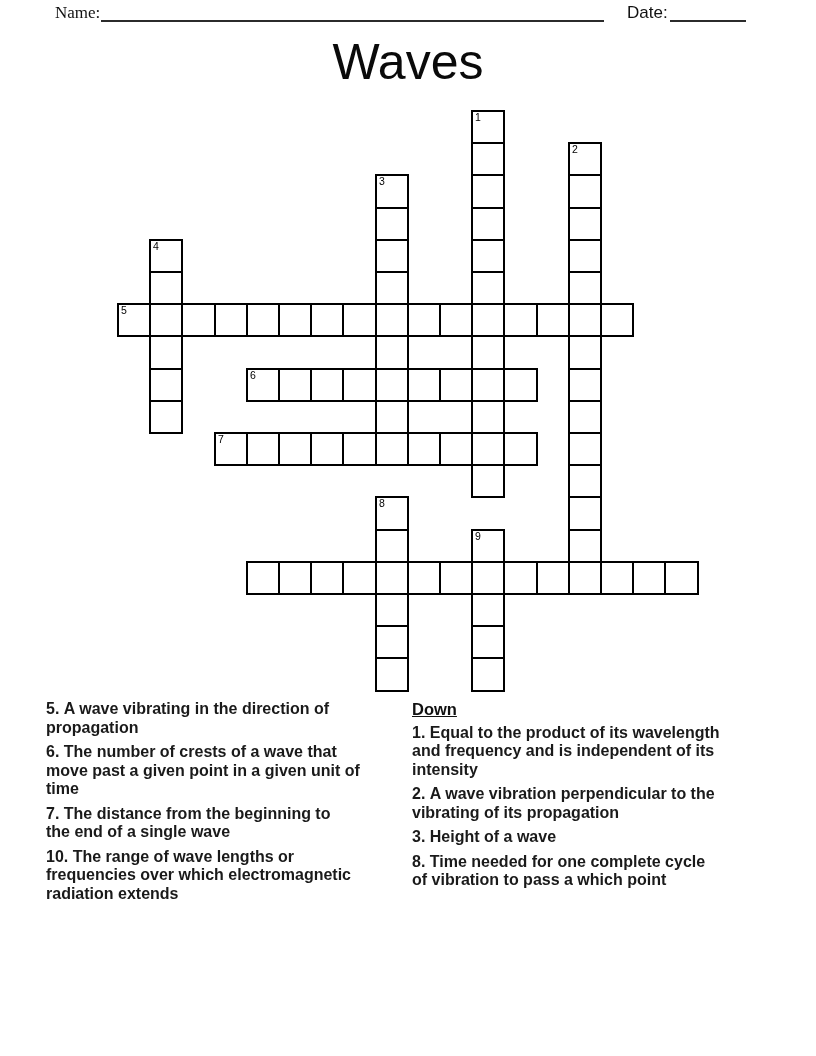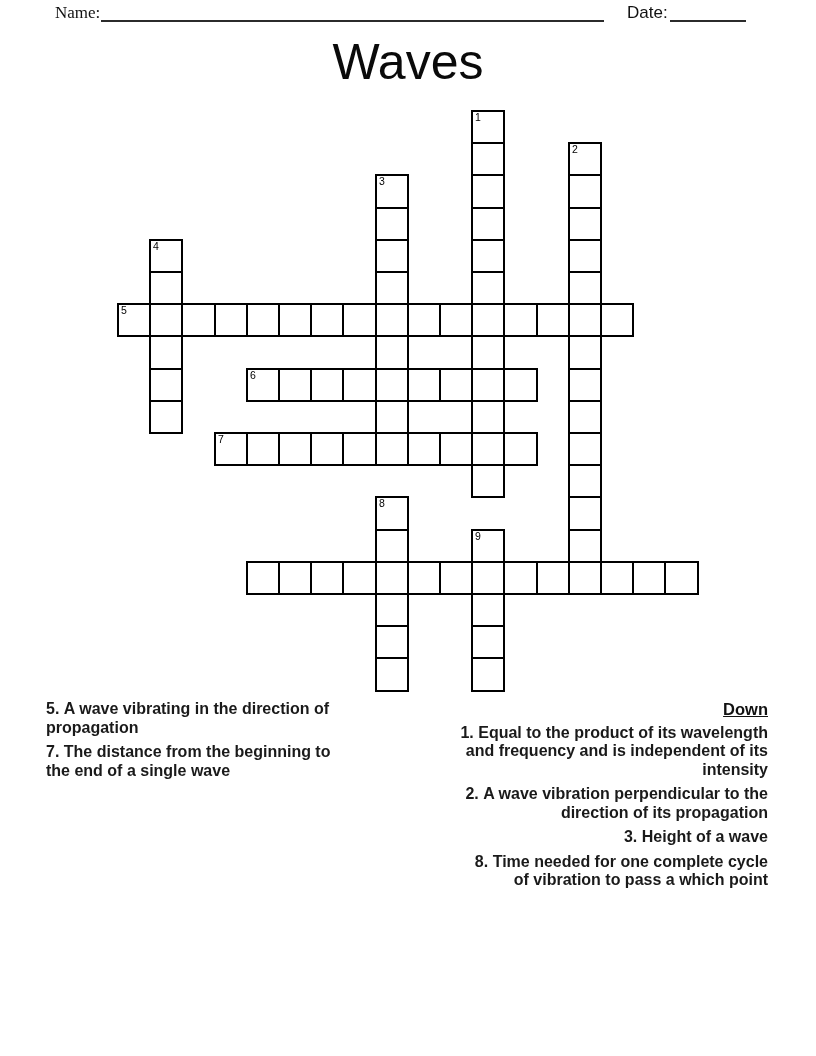--- a/index.html
+++ b/index.html
@@ -37,21 +37,21 @@
   }
   .cell .num {
     position:absolute; top:-1px; left:2px;
     font-size:10.5px; line-height:12px; font-weight:400; color:#000;
     letter-spacing:-0.5px;
   }
 
   
   .clue-col { position:absolute; top:700px; font-size:16px; line-height:18.5px; color:#1a1a1a; }
   #across-col { left:46px;  width:350px; }
-  #down-col   { left:412px; width:356px;text-align:right; }
+  #down-col   { left:412px; width:356px; }
   .clue-heading {
     margin:0 0 5px 0;
     font-size:16.5px; font-weight:700;
     text-decoration:underline;
     color:#111;
   }
   p.clue { margin:0 0 6px 0; }
   p.clue b { font-weight:700; }
   p.clue span { white-space:pre-line;font-weight:bold; }
 </style>
@@ -179,38 +179,50 @@
     <div class="cell" style="left: 547px; top: 451px; width: 35px; height: 34px;"></div>
   </div>
 
 <div class="clue-col" id="across-col">
   <p class="clue">
     <b>5.</b>
     <span>A wave vibrating in the direction of
 propagation</span>
   </p>
   <p class="clue">
+    <b>6.</b>
+    <span>The number of crests of a wave that
+move past a given point in a given unit of
+time</span>
+  </p>
+  <p class="clue">
     <b>7.</b>
     <span>The distance from the beginning to
 the end of a single wave</span>
+  </p>
+  <p class="clue">
+    <b>10.</b>
+    <span>The range of wave lengths or
+frequencies over which electromagnetic
+radiation extends</span>
   </p>
 </div>
 
 <div class="clue-col" id="down-col">
   <h2 class="clue-heading">Down</h2>
   <p class="clue">
     <b>1.</b>
     <span>Equal to the product of its wavelength
 and frequency and is independent of its
 intensity</span>
   </p>
   <p class="clue">
     <b>2.</b>
     <span>A wave vibration perpendicular to the
-direction of its propagation</span>
+vibrating of its propagation</span>
   </p>
   <p class="clue">
     <b>3.</b>
     <span>Height of a wave</span>
   </p>
   <p class="clue">
     <b>8.</b>
     <span>Time needed for one complete cycle
 of vibration to pass a which point</span>
   </p>

